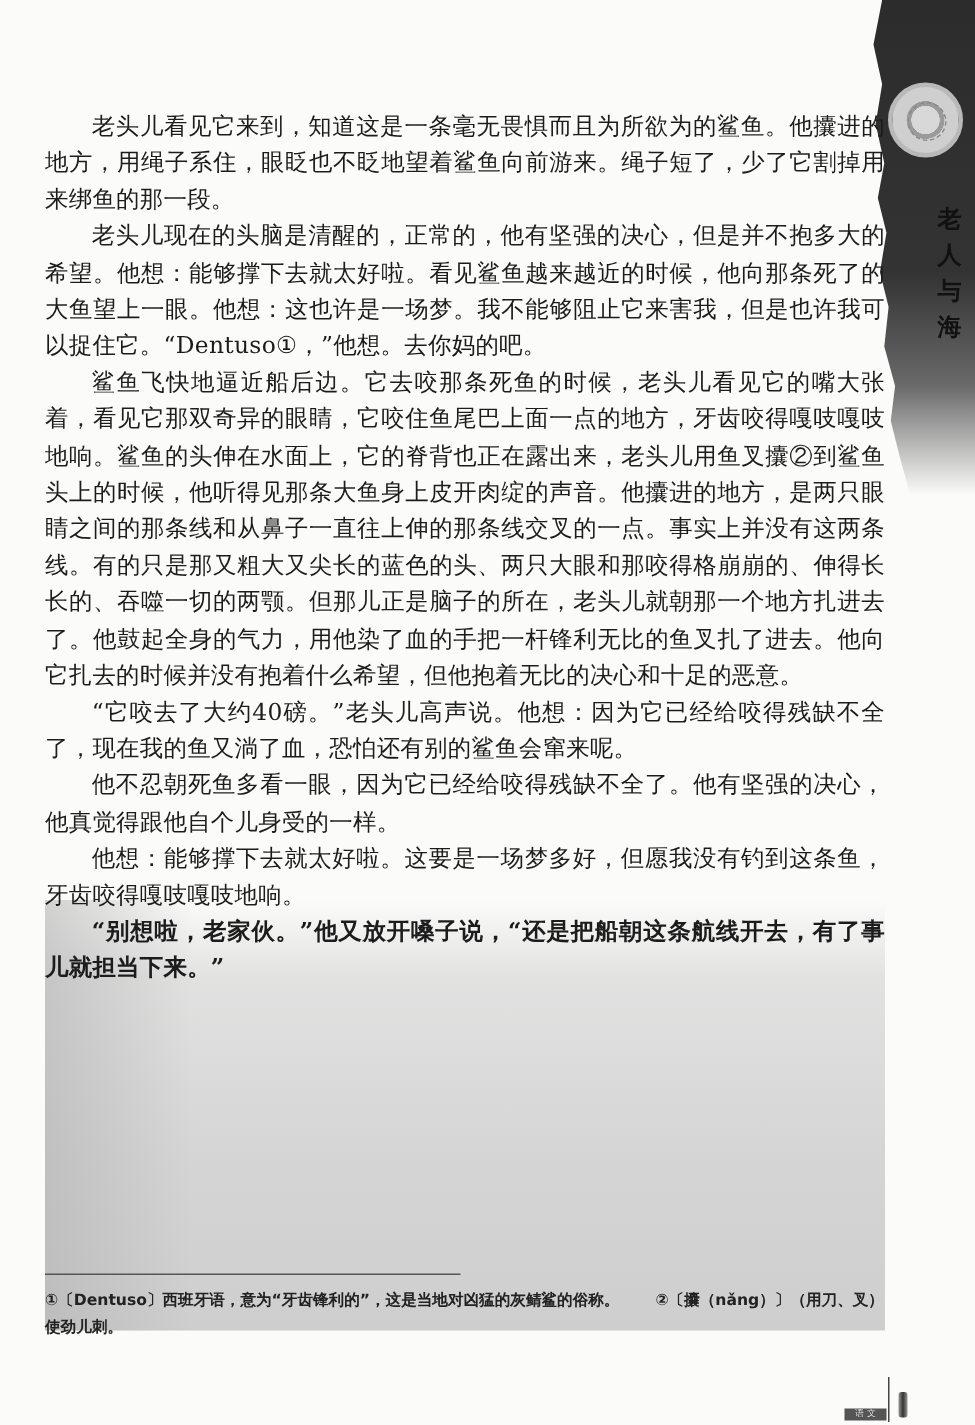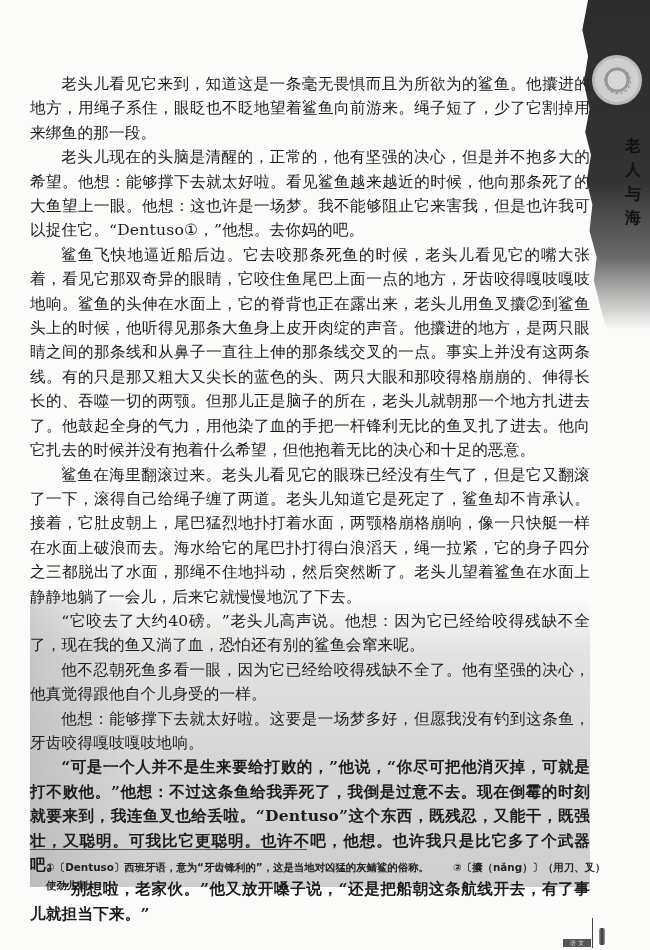--- a/index.html
+++ b/index.html
@@ -50,21 +50,21 @@
   .para { margin: 0; text-indent: 2em; }
   .para.bold { font-weight: bold; }
 
   .fn-rule {
     position: absolute; left: 30px; top: 849px; width: 277px; height: 1px;
     background: #555;
   }
   .footnotes {
     position: absolute; left: 30px; top: 858px; width: 560px;
     font-family: "DejaVu Sans", "Liberation Sans", sans-serif;
-    font-size: 10.4px; line-height: 18px; font-weight: bold; color: #222; padding-left: 16px;
+    font-size: 10.4px; line-height: 18px; font-weight: bold; color: #222;
   }
   .fn2 { margin-left: 24px; }
 
   .page-num {
     position: absolute; left: 563px; top: 968px; width: 28px;
     font-family: "Liberation Sans", "DejaVu Sans", sans-serif;
     font-size: 13px; font-weight: bold; text-align: center; line-height: 13px; color: #111;
   }
   .page-sub {
     position: absolute; left: 563px; top: 939px; width: 28px; height: 8px;
@@ -92,25 +92,23 @@
   <span>老</span>
   <span>人</span>
   <span>与</span>
   <span>海</span>
 </div>
 
 <div class="body-text">
   <p class="para">老头儿看见它来到，知道这是一条毫无畏惧而且为所欲为的鲨鱼。他攮进的地方，用绳子系住，眼眨也不眨地望着鲨鱼向前游来。绳子短了，少了它割掉用来绑鱼的那一段。</p>
   <p class="para">老头儿现在的头脑是清醒的，正常的，他有坚强的决心，但是并不抱多大的希望。他想：能够撑下去就太好啦。看见鲨鱼越来越近的时候，他向那条死了的大鱼望上一眼。他想：这也许是一场梦。我不能够阻止它来害我，但是也许我可以捉住它。“Dentuso①，”他想。去你妈的吧。</p>
   <p class="para">鲨鱼飞快地逼近船后边。它去咬那条死鱼的时候，老头儿看见它的嘴大张着，看见它那双奇异的眼睛，它咬住鱼尾巴上面一点的地方，牙齿咬得嘎吱嘎吱地响。鲨鱼的头伸在水面上，它的脊背也正在露出来，老头儿用鱼叉攮②到鲨鱼头上的时候，他听得见那条大鱼身上皮开肉绽的声音。他攮进的地方，是两只眼睛之间的那条线和从鼻子一直往上伸的那条线交叉的一点。事实上并没有这两条线。有的只是那又粗大又尖长的蓝色的头、两只大眼和那咬得格崩崩的、伸得长长的、吞噬一切的两颚。但那儿正是脑子的所在，老头儿就朝那一个地方扎进去了。他鼓起全身的气力，用他染了血的手把一杆锋利无比的鱼叉扎了进去。他向它扎去的时候并没有抱着什么希望，但他抱着无比的决心和十足的恶意。</p>
-  <p class="para">鲨鱼在海里翻滚过来。老头儿看见它的眼珠已经没有生气了，但是它又翻滚了一下，滚得自己给绳子缠了两道。老头儿知道它是死定了，鲨鱼却不肯承认。接着，它肚皮朝上，尾巴猛烈地扑打着水面，两颚格崩格崩响，像一只快艇一样在水面上破浪而去。海水给它的尾巴扑打得白浪滔天，绳一拉紧，它的身子四分之三都脱出了水面，那绳不住地抖动，然后突然断了。老头儿望着鲨鱼在水面上静静地躺了一会儿，后来它就慢慢地沉了下去。</p>
   <p class="para">“它咬去了大约40磅。”老头儿高声说。他想：因为它已经给咬得残缺不全了，现在我的鱼又淌了血，恐怕还有别的鲨鱼会窜来呢。</p>
   <p class="para">他不忍朝死鱼多看一眼，因为它已经给咬得残缺不全了。他有坚强的决心，他真觉得跟他自个儿身受的一样。</p>
   <p class="para">他想：能够撑下去就太好啦。这要是一场梦多好，但愿我没有钓到这条鱼，牙齿咬得嘎吱嘎吱地响。</p>
-  <p class="para bold">“可是一个人并不是生来要给打败的，”他说，“你尽可把他消灭掉，可就是打不败他。”他想：不过这条鱼给我弄死了，我倒是过意不去。现在倒霉的时刻就要来到，我连鱼叉也给丢啦。“Dentuso”这个东西，既残忍，又能干，既强壮，又聪明。可我比它更聪明。也许不吧，他想。也许我只是比它多了个武器吧。</p>
   <p class="para bold">“别想啦，老家伙。”他又放开嗓子说，“还是把船朝这条航线开去，有了事儿就担当下来。”</p>
 </div>
 
 <div class="fn-rule"></div>
 <div class="footnotes">
   <span>①〔Dentuso〕西班牙语，意为“牙齿锋利的”，这是当地对凶猛的灰鲭鲨的俗称。</span><span class="fn2">②〔攮（nǎng）〕（用刀、叉）使劲儿刺。</span>
 </div>
 
 <div class="page-num">27</div>
 <div class="page-sub">语 文</div>

